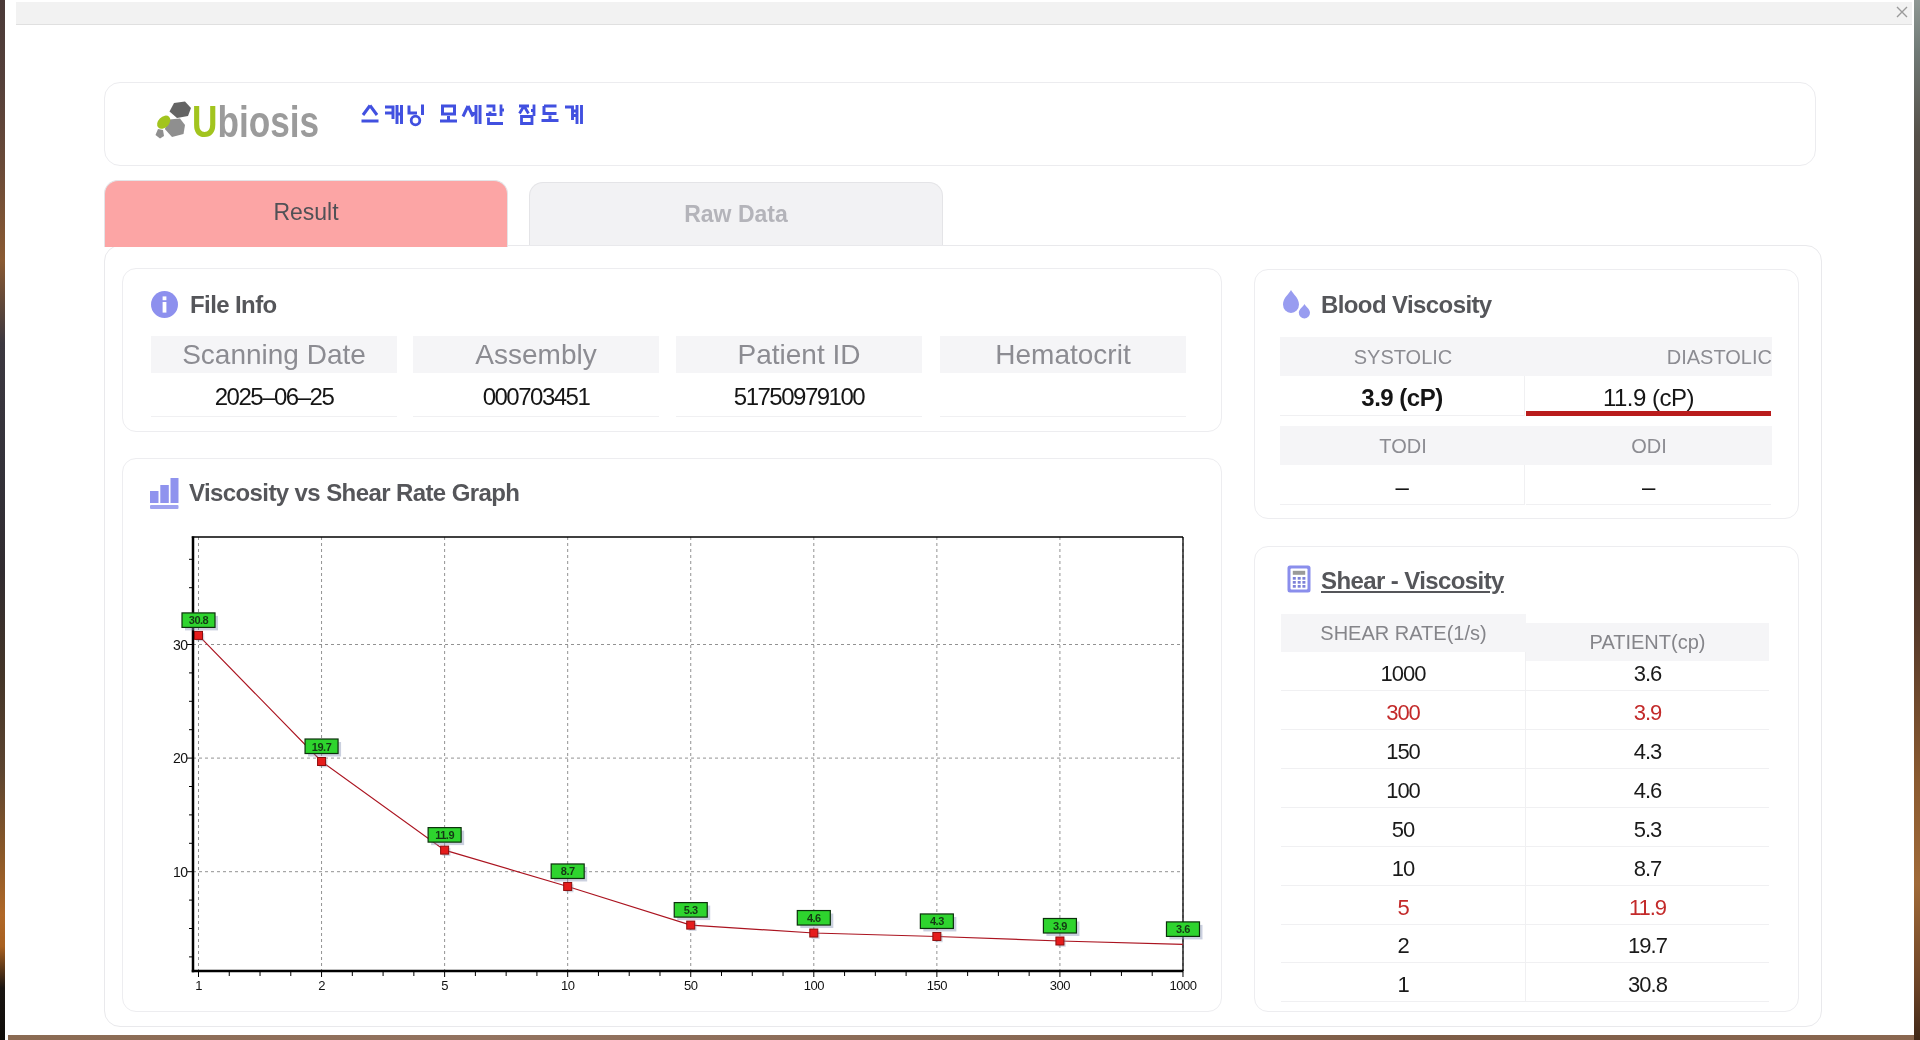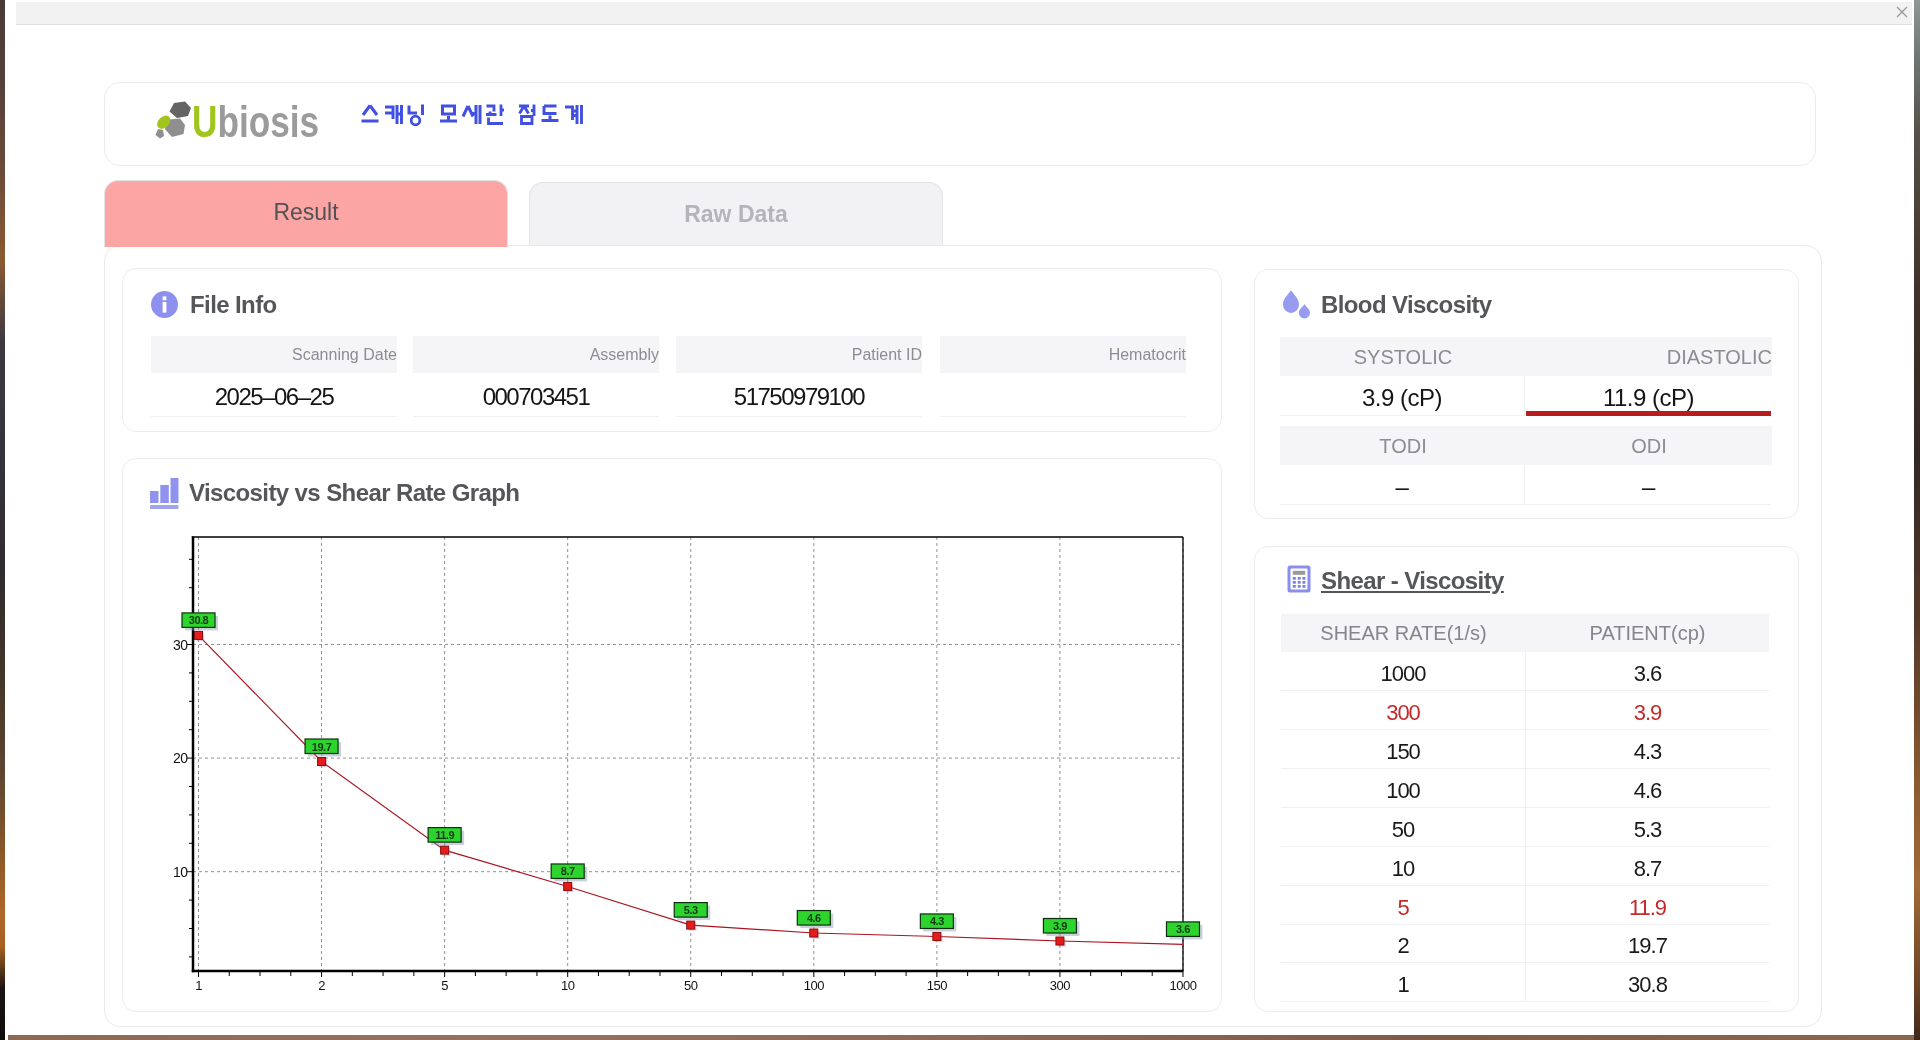--- a/index.html
+++ b/index.html
@@ -40,22 +40,22 @@
   #tab1 { position:absolute; left:104px; top:180px; width:404px; height:67px;
     background:#fca5a5; border:1px solid #e4e4e7; border-bottom:none;
     border-radius:14px 14px 0 0; color:#515156; font-size:23px; font-weight:400;
     text-align:center; line-height:62px; }
 
   
   .sectitle { position:absolute; font-size:24px; font-weight:700; color:#55565a; letter-spacing:-0.6px; }
 
   
   #fileinfo { left:122px; top:268px; width:1100px; height:164px; }
-  .hcell { position:absolute; background:#f5f5f7; color:#8c8c92; font-size:16px;
-    text-align:right; width:246px; height:37px; line-height:38px; top:336px; }
+  .hcell { position:absolute; background:#f5f5f7; color:#8c8c92; font-size:28px;
+    text-align:center; width:246px; height:37px; line-height:38px; top:336px; }
   .vcell { position:absolute; background:#fff; color:#151515; font-size:24px;
     letter-spacing:-1.5px; text-align:center; width:246px; height:44px; line-height:48px;
     top:373px; border-bottom:1px solid #f0f0f2; }
 
   
   #bloodcard { left:1254px; top:269px; width:545px; height:250px; }
   .bvh { position:absolute; background:#f5f5f7; color:#8c8c92; font-size:20px;
     text-align:center; width:246px; height:39px; line-height:40px; }
   .bvv { position:absolute; background:#fff; color:#151515; font-size:24px;
     letter-spacing:-0.5px; text-align:center; width:245px; height:40px; line-height:44px; }
@@ -256,21 +256,21 @@
   </svg>
 
 <div class="card" id="bloodcard"></div>
 <svg class="icon" style="left:1281px; top:288px;" width="32" height="32" viewBox="0 0 32 32">
   <path d="M10 2 C12 6 18 10 18 16.5 A8 8.5 0 0 1 2 16.5 C2 10 8 6 10 2 Z" fill="#989cf0"></path>
   <path d="M23.5 16 C24.8 18.5 29 21 29 24.8 A5.6 5.6 0 0 1 17.8 24.8 C17.8 21 22.2 18.5 23.5 16 Z" fill="#989cf0"></path>
 </svg>
 <div class="sectitle" style="left:1321px; top:291px;">Blood Viscosity</div>
 <div class="bvh" style="left:1280px; top:337px;">SYSTOLIC</div>
 <div class="bvh" style="left:1526px; top:337px;text-align:right;">DIASTOLIC</div>
-<div class="bvv" style="left:1280px; top:376px; border-bottom:1px solid #f0f0f2; border-right:1px solid #f0f0f2;">3.9 (cP)</div>
+<div class="bvv" style="left:1280px; top:376px; border-bottom:1px solid #f0f0f2; border-right:1px solid #f0f0f2;font-weight:bold;">3.9 (cP)</div>
 <div class="bvv" style="left:1526px; top:376px; border-bottom:5px solid #b91c1c;">11.9 (cP)</div>
 <div class="bvh" style="left:1280px; top:426px;">TODI</div>
 <div class="bvh" style="left:1526px; top:426px;">ODI</div>
 <div class="bvv" style="left:1280px; top:465px; border-bottom:1px solid #f0f0f2; border-right:1px solid #f0f0f2;">–</div>
 <div class="bvv" style="left:1526px; top:465px; border-bottom:1px solid #f0f0f2;">–</div>
 
 <div class="card" id="shearcard"></div>
 <svg class="icon" style="left:1287px; top:565px;" width="24" height="28" viewBox="0 0 24 28">
   <rect x="0.5" y="0.5" width="23" height="27" rx="2.5" fill="#8a8eec"></rect>
   <rect x="3.5" y="3.5" width="17" height="21" rx="1" fill="#fff"></rect>
@@ -282,21 +282,21 @@
     <rect x="5.8" y="16" width="3" height="2.7"></rect>
     <rect x="10.7" y="16" width="3" height="2.7"></rect>
     <rect x="15.4" y="16" width="3" height="2.7"></rect>
     <rect x="5.8" y="20" width="3" height="2.7"></rect>
     <rect x="10.7" y="20" width="3" height="2.7"></rect>
     <rect x="15.4" y="20" width="3" height="2.7"></rect>
   </g>
 </svg>
 <div class="sectitle" style="left:1321px; top:567px;text-decoration:underline;">Shear - Viscosity</div>
 <div class="shh" style="left:1281px; width:245px;">SHEAR RATE(1/s)</div>
-<div class="shh" style="left:1526px; width:243px;">PATIENT(cp)</div>
+<div class="shh" style="left:1526px; width:243px;margin-top:9px;">PATIENT(cp)</div>
 <div id="shearrows">
     <div class="srow" style="left:1281px; top:652.4px; width:245px; border-bottom:1px solid #f0f0f2; border-right:1px solid #f0f0f2;">1000</div>
     <div class="srow" style="left:1526px; top:652.4px; width:243px; border-bottom:1px solid #f0f0f2;">3.6</div>
     <div class="srow red" style="left:1281px; top:691.3px; width:245px; border-bottom:1px solid #f0f0f2; border-right:1px solid #f0f0f2;">300</div>
     <div class="srow red" style="left:1526px; top:691.3px; width:243px; border-bottom:1px solid #f0f0f2;">3.9</div>
     <div class="srow" style="left:1281px; top:730.1px; width:245px; border-bottom:1px solid #f0f0f2; border-right:1px solid #f0f0f2;">150</div>
     <div class="srow" style="left:1526px; top:730.1px; width:243px; border-bottom:1px solid #f0f0f2;">4.3</div>
     <div class="srow" style="left:1281px; top:769.0px; width:245px; border-bottom:1px solid #f0f0f2; border-right:1px solid #f0f0f2;">100</div>
     <div class="srow" style="left:1526px; top:769.0px; width:243px; border-bottom:1px solid #f0f0f2;">4.6</div>
     <div class="srow" style="left:1281px; top:807.8px; width:245px; border-bottom:1px solid #f0f0f2; border-right:1px solid #f0f0f2;">50</div>

